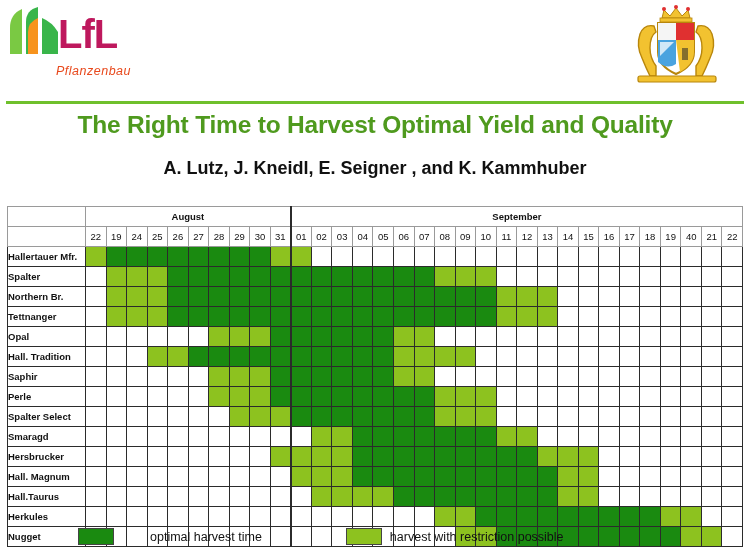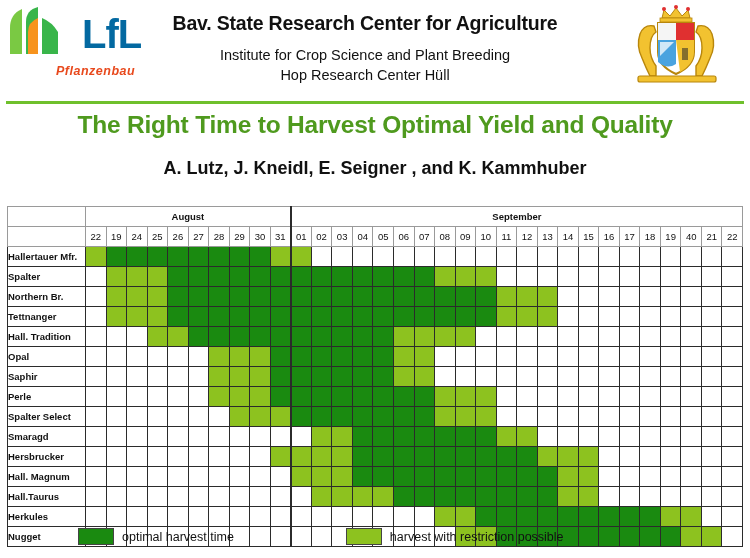--- a/index.html
+++ b/index.html
@@ -22,28 +22,28 @@
     height: 98px;
     padding: 6px 0 0 0;
   }
   .logo {
     position: absolute;
     left: 8px; top: 6px;
     width: 150px; height: 80px;
   }
   .logo-mark { position: absolute; left: 0; top: 0; width: 64px; height: 56px; }
   .logo-lfl {
-    position: absolute; left: 74px; top: 8px;
+    position: absolute; left: 50px; top: 8px;
     font-size: 40px; font-weight: bold; letter-spacing: -1px;
-    color: #0369a1; font-family: "Liberation Sans", sans-serif;
+    color: #be185d; font-family: "Liberation Sans", sans-serif;
     line-height: 40px;
   }
   .logo-sub {
     position: absolute; left: 48px; top: 58px;
-    font-size: 12.5px; font-weight: bold; font-style: italic;
+    font-size: 12.5px; font-weight: normal; font-style: italic;
     color: #e8491d; letter-spacing: 0.5px;
   }
   .org-block {
     position: absolute;
     left: 130px; top: 10px;
     width: 470px;
     text-align: center;
   }
   .org-title {
     font-size: 19.5px; font-weight: bold; color: #111111;
@@ -124,21 +124,21 @@
 
   
   .legend {
     position: absolute;
     left: 78px; top: 528px;
     width: 600px;
     display: flex;
     align-items: center;
   }
   .legend-item { display: flex; align-items: center; }
-  .legend-item.first { margin-right: 112px; }
+  .legend-item.first { margin-right: 84px; gap: 28px; }
   .swatch {
     width: 36px; height: 17px;
     border: 1px solid #444;
     margin-right: 8px;
   }
   .swatch.optimal { background: #1a8a10; }
   .swatch.restricted { background: #8dc21f; }
   .legend-label { font-size: 12.5px; color: #111111; }
 </style>
 </head>
@@ -153,26 +153,20 @@
         <path d="M2 48 L2 22 Q2 8 14 3 L14 48 Z" fill="#7ac943"></path>
         <path d="M18 48 L18 16 Q18 4 30 1 L30 48 Z" fill="#39b54a"></path>
         <path d="M20 48 L20 26 Q20 16 30 12 L30 48 Z" fill="#f7931e"></path>
         <path d="M34 48 L34 12 Q44 16 50 26 L50 48 Z" fill="#39b54a"></path>
         <path d="M0 50 L62 50 L62 55 L0 55 Z" fill="#ffffff"></path>
       </svg>
       <div class="logo-lfl">LfL</div>
       <div class="logo-sub">Pflanzenbau</div>
     </div>
 
-    <div class="org-block">
-      <div class="org-title">Bav. State Research Center for Agriculture</div>
-      <div class="org-spacer"></div>
-      <div class="org-line">Institute for Crop Science and Plant Breeding</div>
-      <div class="org-line">Hop Research Center Hüll</div>
-    </div>
 
     <svg class="crest" viewBox="0 0 112 84">
 
       <path d="M38 14 L40 6 L46 12 L52 4 L58 12 L64 6 L66 14 Z" fill="#f2c230" stroke="#b8860b" stroke-width="1"></path>
       <circle cx="40" cy="5" r="2" fill="#e03030"></circle>
       <circle cx="52" cy="3" r="2" fill="#e03030"></circle>
       <circle cx="64" cy="5" r="2" fill="#e03030"></circle>
       <rect x="36" y="14" width="32" height="4" fill="#f2c230" stroke="#b8860b" stroke-width="0.8"></rect>
 
       <path d="M34 19 L70 19 L70 48 Q70 62 52 70 Q34 62 34 48 Z" fill="#ffffff" stroke="#b8860b" stroke-width="2"></path>
@@ -378,75 +372,75 @@
             <td class="cell"></td>
             <td class="cell"></td>
             <td class="cell"></td>
             <td class="cell"></td>
             <td class="cell"></td>
             <td class="cell"></td>
             <td class="cell"></td>
             <td class="cell"></td>
           </tr>
           <tr class="datarow">
+            <td class="rowlabel">Opal</td>
+            <td class="cell"></td>
+            <td class="cell"></td>
+            <td class="cell"></td>
+            <td class="cell"></td>
+            <td class="cell"></td>
+            <td class="cell"></td>
+            <td class="cell s1"></td>
+            <td class="cell s1"></td>
+            <td class="cell s1"></td>
+            <td class="cell s2"></td>
+            <td class="cell s2 sep-first"></td>
+            <td class="cell s2"></td>
+            <td class="cell s2"></td>
+            <td class="cell s2"></td>
+            <td class="cell s2"></td>
+            <td class="cell s1"></td>
+            <td class="cell s1"></td>
+            <td class="cell"></td>
+            <td class="cell"></td>
+            <td class="cell"></td>
+            <td class="cell"></td>
+            <td class="cell"></td>
+            <td class="cell"></td>
+            <td class="cell"></td>
+            <td class="cell"></td>
+            <td class="cell"></td>
+            <td class="cell"></td>
+            <td class="cell"></td>
+            <td class="cell"></td>
+            <td class="cell"></td>
+            <td class="cell"></td>
+            <td class="cell"></td>
+          </tr>
+          <tr class="datarow">
             <td class="rowlabel">Hall. Tradition</td>
             <td class="cell"></td>
             <td class="cell"></td>
             <td class="cell"></td>
             <td class="cell s1"></td>
             <td class="cell s1"></td>
             <td class="cell s2"></td>
             <td class="cell s2"></td>
             <td class="cell s2"></td>
             <td class="cell s2"></td>
             <td class="cell s2"></td>
             <td class="cell s2 sep-first"></td>
             <td class="cell s2"></td>
             <td class="cell s2"></td>
             <td class="cell s2"></td>
             <td class="cell s2"></td>
             <td class="cell s1"></td>
             <td class="cell s1"></td>
             <td class="cell s1"></td>
             <td class="cell s1"></td>
-            <td class="cell"></td>
-            <td class="cell"></td>
-            <td class="cell"></td>
-            <td class="cell"></td>
-            <td class="cell"></td>
-            <td class="cell"></td>
-            <td class="cell"></td>
-            <td class="cell"></td>
-            <td class="cell"></td>
-            <td class="cell"></td>
-            <td class="cell"></td>
-            <td class="cell"></td>
-            <td class="cell"></td>
-          </tr>
-          <tr class="datarow">
-            <td class="rowlabel">Opal</td>
-            <td class="cell"></td>
-            <td class="cell"></td>
-            <td class="cell"></td>
-            <td class="cell"></td>
-            <td class="cell"></td>
-            <td class="cell"></td>
-            <td class="cell s1"></td>
-            <td class="cell s1"></td>
-            <td class="cell s1"></td>
-            <td class="cell s2"></td>
-            <td class="cell s2 sep-first"></td>
-            <td class="cell s2"></td>
-            <td class="cell s2"></td>
-            <td class="cell s2"></td>
-            <td class="cell s2"></td>
-            <td class="cell s1"></td>
-            <td class="cell s1"></td>
-            <td class="cell"></td>
-            <td class="cell"></td>
             <td class="cell"></td>
             <td class="cell"></td>
             <td class="cell"></td>
             <td class="cell"></td>
             <td class="cell"></td>
             <td class="cell"></td>
             <td class="cell"></td>
             <td class="cell"></td>
             <td class="cell"></td>
             <td class="cell"></td>

